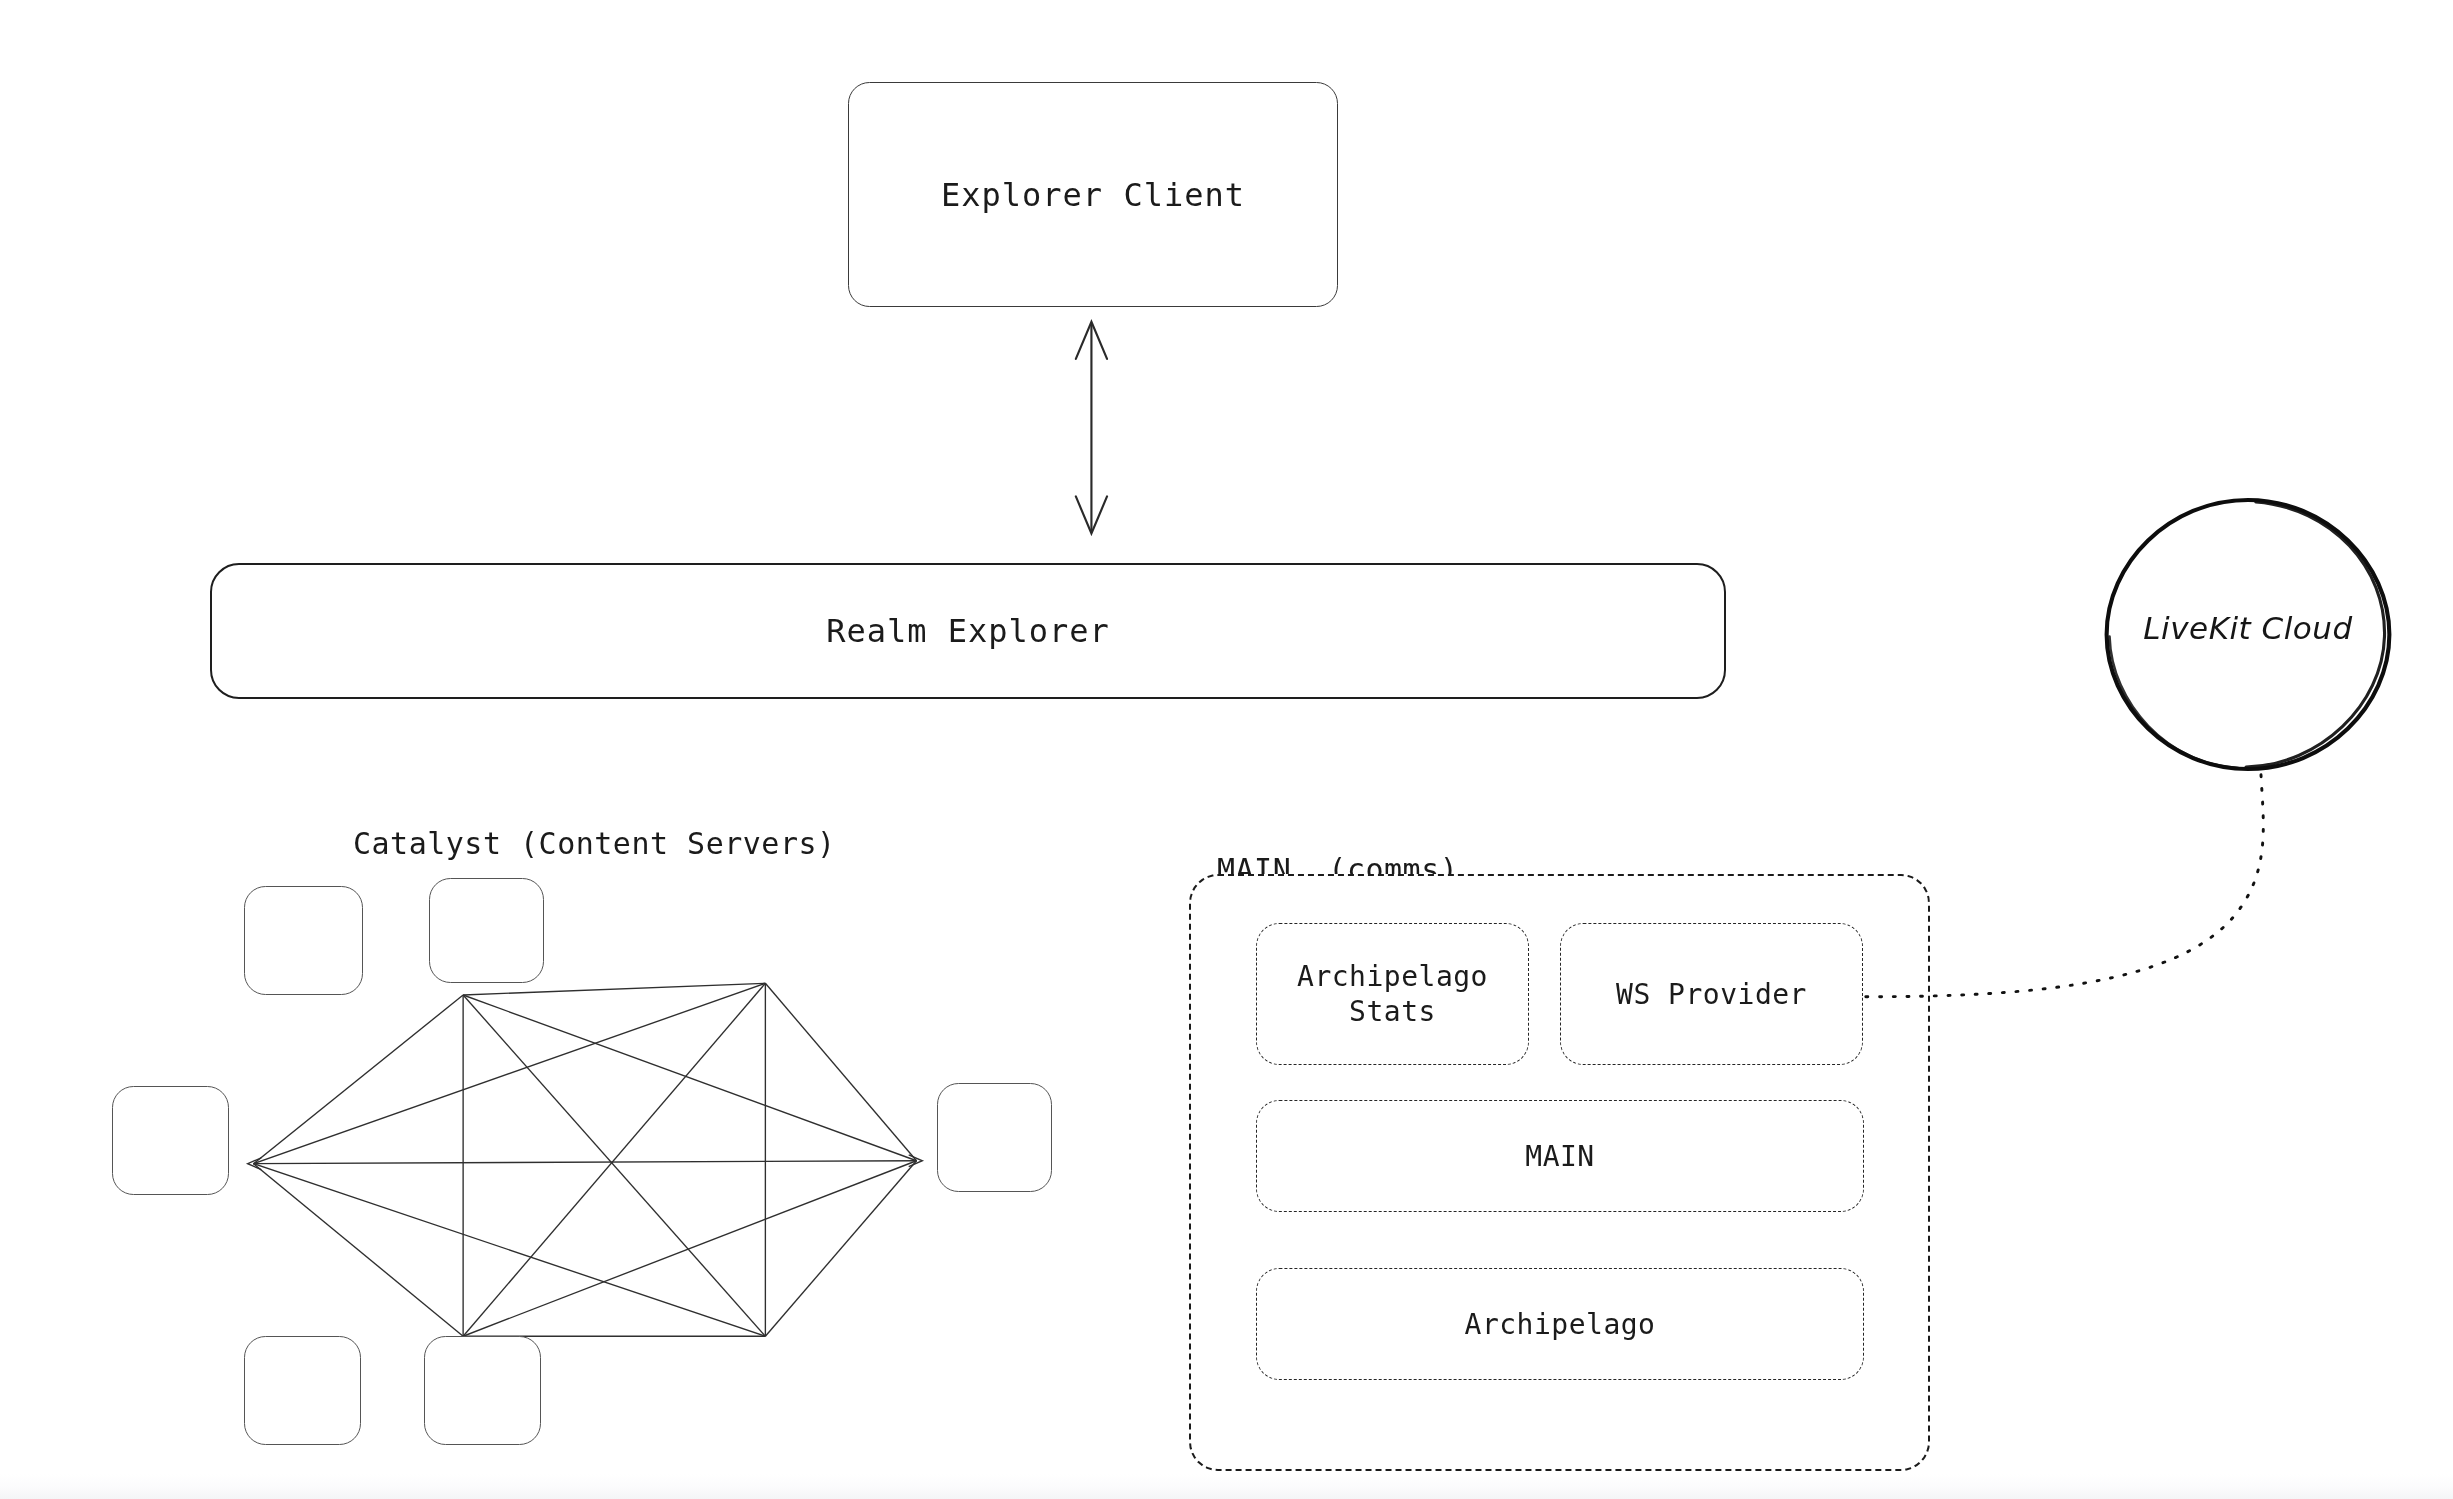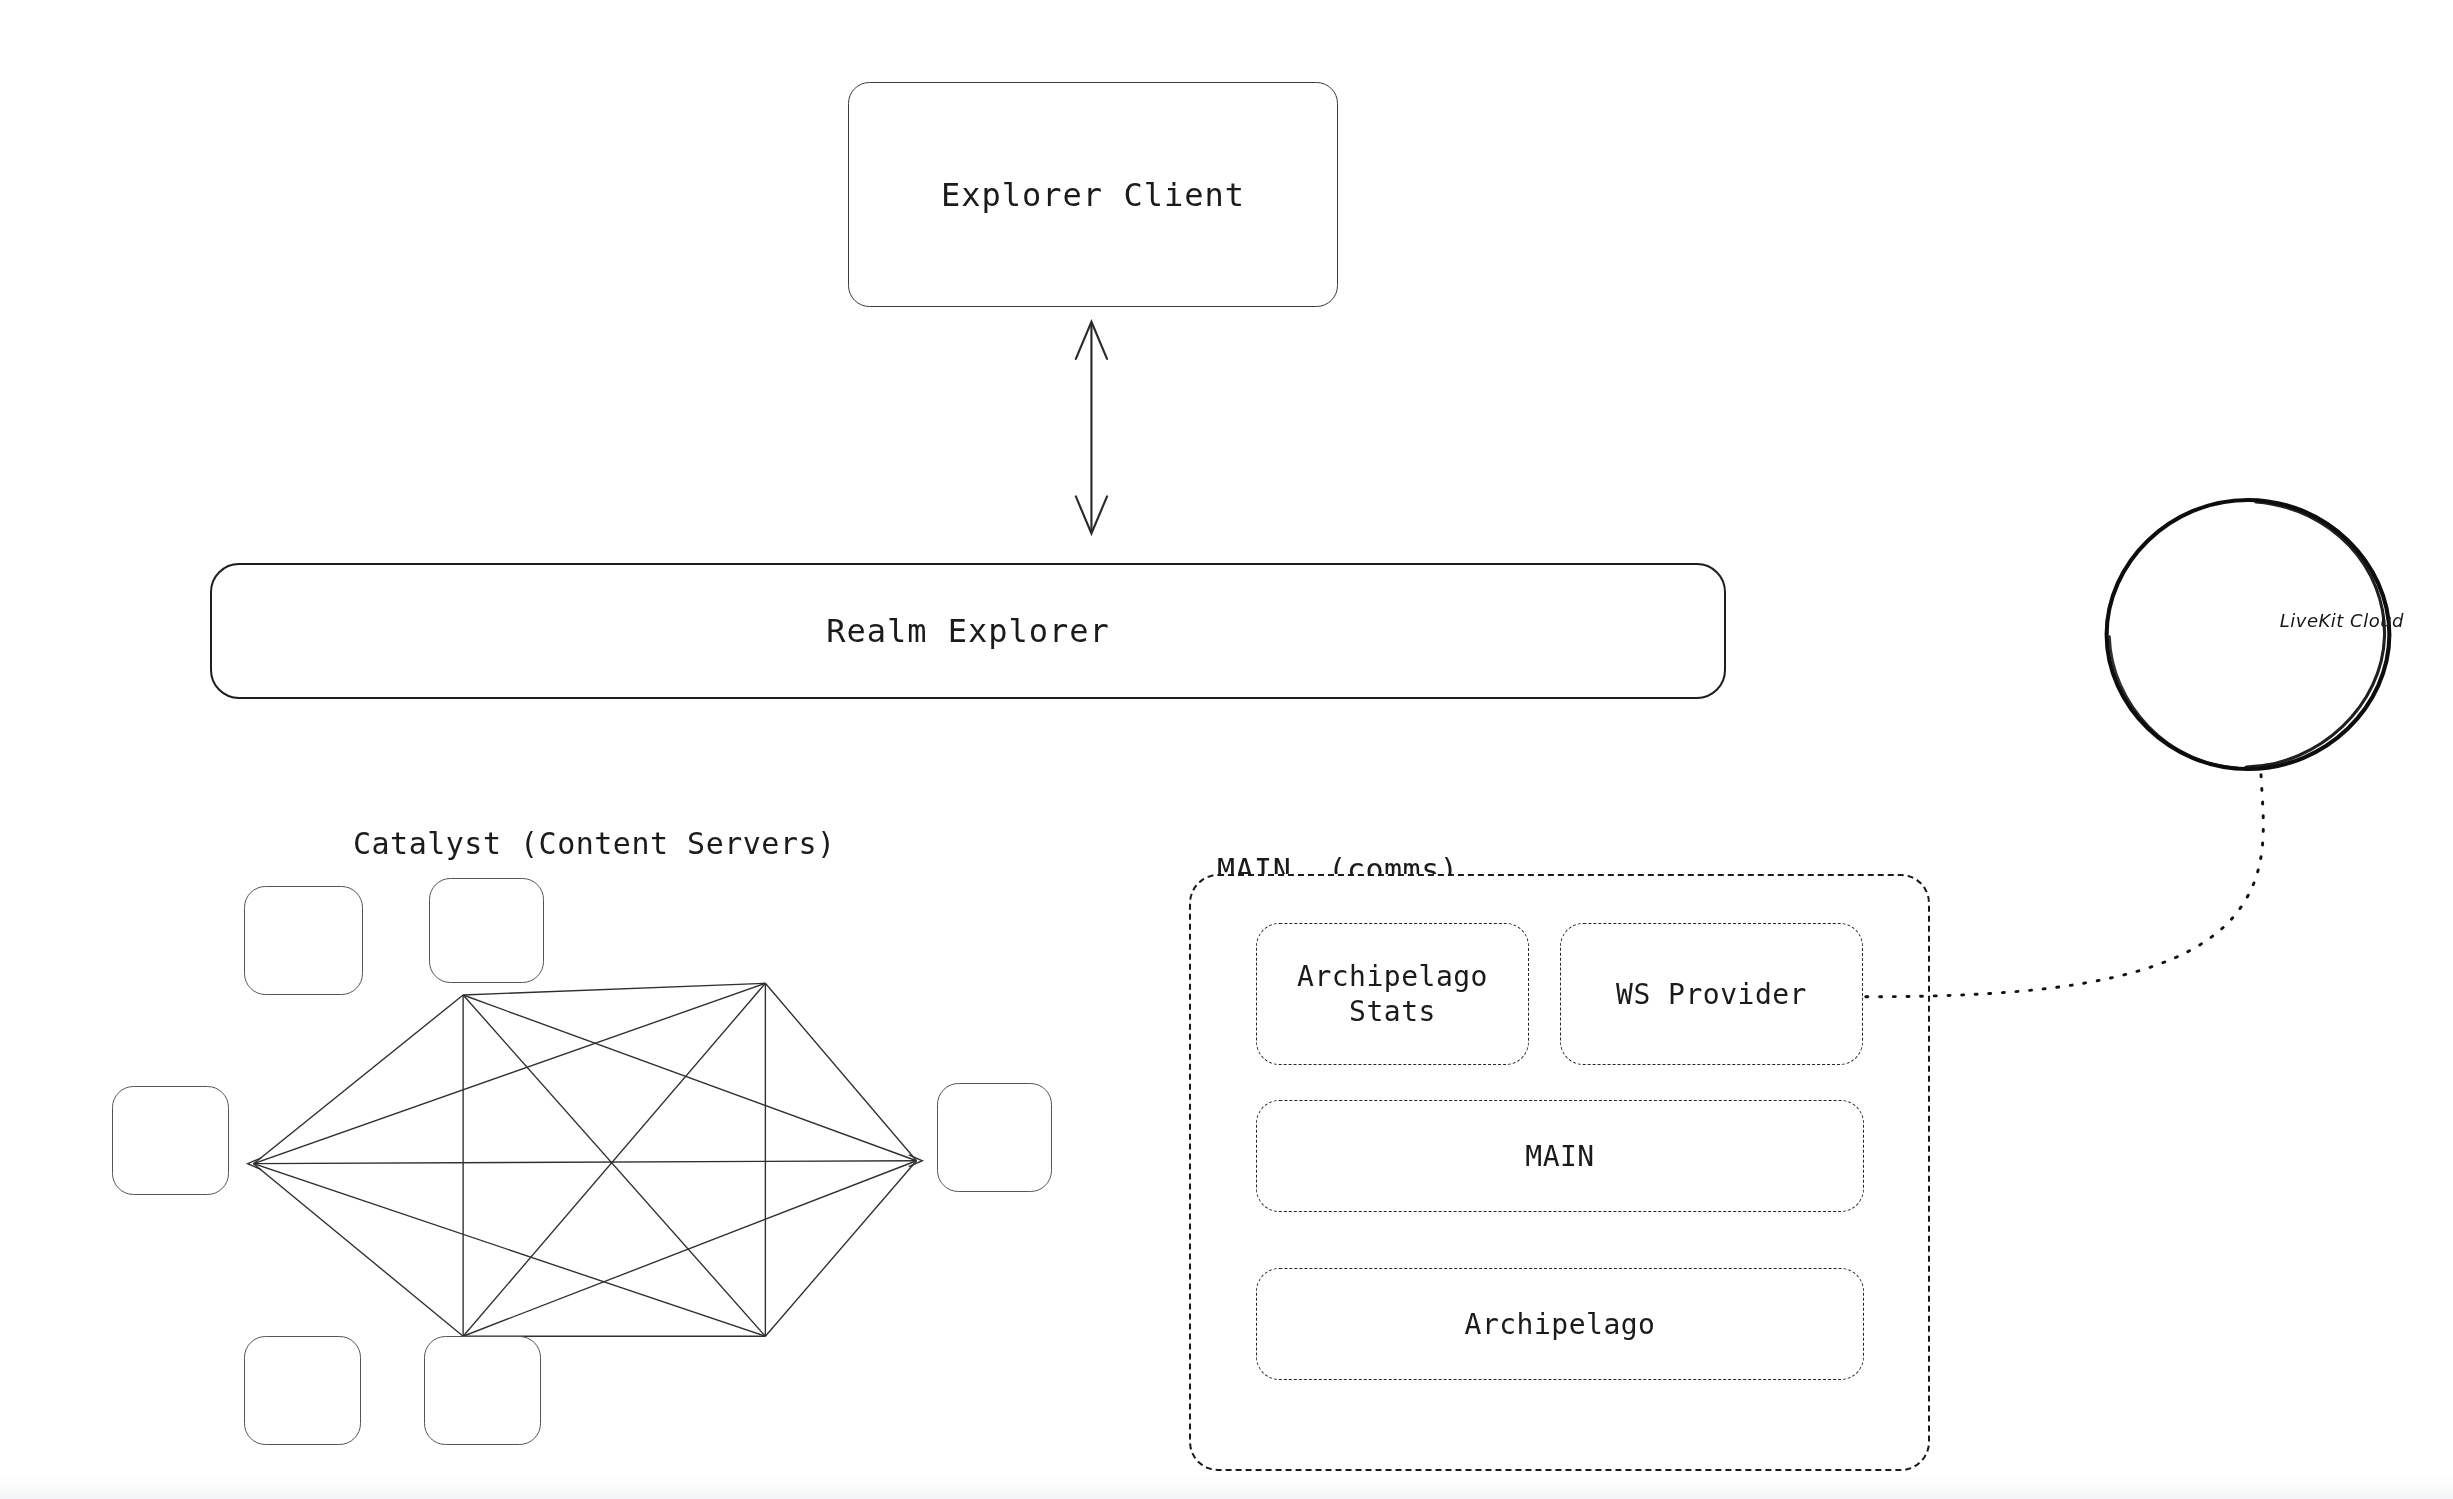--- a/index.html
+++ b/index.html
@@ -145,24 +145,24 @@
     left: 2092px;
     top: 488px;
     width: 312px;
     height: 293px;
   }
   .cloud-label {
     position: absolute;
     left: 0;
     top: 122px;
     width: 312px;
-    text-align: right;
+    text-align: center;
     font-family: "DejaVu Sans", sans-serif;
     font-style: italic;
-    font-size: 18px;
+    font-size: 31px;
     color: #161616;
     letter-spacing: 0.5px;
   }
 
   
   .overlay-svg {
     position: absolute;
     left: 0;
     top: 0;
     width: 2454px;

